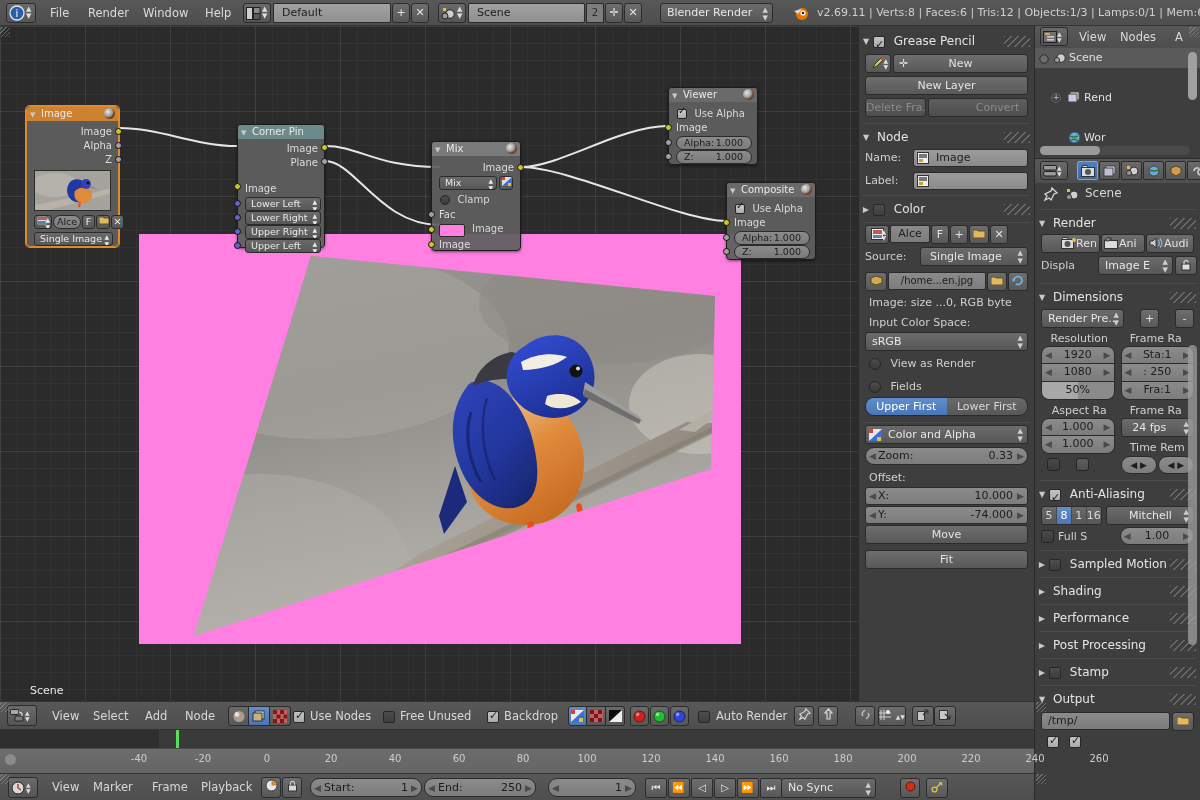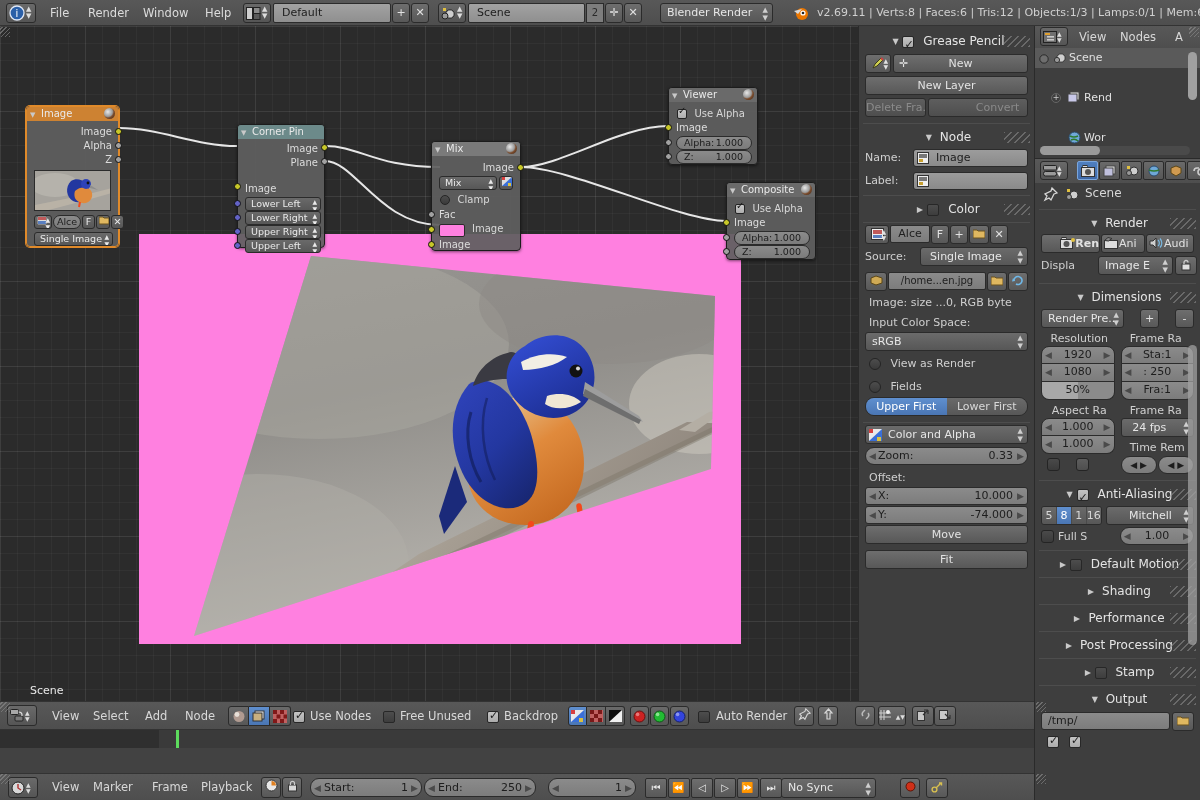--- a/index.html
+++ b/index.html
@@ -118,21 +118,21 @@
   }
   .nbtn .ud { position:absolute; right:3px; top:0; font-size:6px; line-height:7px; }
   .backdrop { position:absolute; background:#ff80e0; }
   .scenelabel { position:absolute; font-size:11px; color:#e8e8e8; }
 
   
   .npanel {
     position:absolute; left:858px; top:26px; width:176px; height:675px;
     background:#3e3e3e; border-left:1px solid #2a2a2a; overflow:hidden;
   }
-  .panelhdr { position:relative; height:22px; line-height:22px; font-size:12px; color:#e4e4e4; padding-left:4px;text-align:center; }
+  .panelhdr { position:relative; height:22px; line-height:22px; font-size:12px; color:#e4e4e4; padding-left:4px; }
   .panelhdr .hdrstripe { top:6px; }
   .sep { height:1px; background:#4d4d4d; margin:2px 4px; }
   .lbl { font-size:11px; color:#cfcfcf; }
 
   
   .outliner {
     position:absolute; left:1034px; top:26px; width:166px; height:132px;
     background:#3e3e3e; border-left:1px solid #2a2a2a; overflow:hidden;
   }
   .othdr { height:22px; background:linear-gradient(#585858,#4e4e4e); position:relative; }
@@ -791,21 +791,21 @@
       <span style="position:absolute;left:50px;top:3px;font-size:12px;">Scene</span>
     </div>
     <div class="sep"></div>
 
     <div class="panelhdr">
       <span class="tri">▼</span>
       <span style="margin-left:4px;">Render</span>
       <span class="hdrstripe"></span>
     </div>
     <div style="display:flex;gap:1px;margin:0 6px;">
-      <div class="btn" style="flex:1;text-align:right;padding-left:17px;font-weight:bold;">
+      <div class="btn" style="flex:1;text-align:center;padding-left:17px;">
         <svg width="15" height="12" viewBox="0 0 15 12" style="vertical-align:-2px;">
             <rect x="0.5" y="2.5" width="12" height="9" fill="#dcdcdc" stroke="#333"></rect>
             <circle cx="6.5" cy="7" r="3" fill="#555"></circle>
             <rect x="2" y="0.5" width="4" height="2" fill="#dcdcdc" stroke="#333"></rect>
             <circle cx="13" cy="3" r="2" fill="#e0c040"></circle>
           </svg><span>Ren</span>
       </div>
       <div class="btn" style="flex:1;text-align:left;padding-left:2px;">
         <svg width="15" height="12" viewBox="0 0 15 12" style="vertical-align:-2px;">
             <rect x="0.5" y="3.5" width="13" height="8" fill="#dcdcdc" stroke="#333"></rect>
@@ -929,21 +929,21 @@
       <span class="lbl" style="flex:0.8;">Full S</span>
       <div class="field" style="flex:1;text-align:center;padding:0;">
         <span class="arL">◀</span><span>1.00</span><span class="arR">▶</span>
       </div>
     </div>
     <div class="sep" style="margin-top:5px;"></div>
 
     <div class="panelhdr">
       <span class="tri" style="transform:rotate(-90deg);display:inline-block;">▼</span>
       <span class="chk"></span>
-      <span style="margin-left:5px;">Default Motion</span>
+      <span style="margin-left:5px;">Sampled Motion</span>
       <span class="hdrstripe"></span>
     </div>
     <div class="sep"></div>
     <div class="panelhdr">
       <span class="tri" style="transform:rotate(-90deg);display:inline-block;">▼</span>
       <span style="margin-left:4px;">Shading</span>
       <span class="hdrstripe"></span>
     </div>
     <div class="sep"></div>
     <div class="panelhdr">
@@ -1115,20 +1115,39 @@
           <path d="M6 5 L11 10 M11 10 h-4 M11 10 v-4" stroke="#333" stroke-width="1.2" fill="none"></path>
         </svg>
     </div>
   </div>
 
   <div class="timeline">
     <div style="position:absolute;left:0;top:0;width:1034px;height:18px;background:#3a3a3a;">
       <div style="position:absolute;left:0;top:0;width:159px;height:18px;background:#2f2f2f;"></div>
       <div class="playfrm" style="left:176px;"></div>
     </div>
+    <div style="position:absolute;left:0;top:18px;width:1034px;height:26px;background:linear-gradient(#6d6d6d,#646464);border-top:1px solid #4a4a4a;">
+      <div style="position:absolute;left:5px;top:5px;width:11px;height:11px;border-radius:50%;background:#8b8b8b;"></div>
+      <div class="tick" style="left:139px;top:4px;">-40</div>
+      <div class="tick" style="left:203px;top:4px;">-20</div>
+      <div class="tick" style="left:267px;top:4px;">0</div>
+      <div class="tick" style="left:331px;top:4px;">20</div>
+      <div class="tick" style="left:395px;top:4px;">40</div>
+      <div class="tick" style="left:459px;top:4px;">60</div>
+      <div class="tick" style="left:523px;top:4px;">80</div>
+      <div class="tick" style="left:587px;top:4px;">100</div>
+      <div class="tick" style="left:651px;top:4px;">120</div>
+      <div class="tick" style="left:715px;top:4px;">140</div>
+      <div class="tick" style="left:779px;top:4px;">160</div>
+      <div class="tick" style="left:843px;top:4px;">180</div>
+      <div class="tick" style="left:907px;top:4px;">200</div>
+      <div class="tick" style="left:971px;top:4px;">220</div>
+      <div class="tick" style="left:1035px;top:4px;">240</div>
+      <div class="tick" style="left:1099px;top:4px;">260</div>
+    </div>
   </div>
 
   <div class="tlfooter">
     <div class="ed-icon" style="position:absolute;left:8px;top:3px;width:30px;height:21px;">
       <svg width="15" height="14" viewBox="0 0 15 14">
           <circle cx="7" cy="7" r="6" fill="#d8d8d8" stroke="#222"></circle>
           <path d="M7 3 v4 l3 2" stroke="#b03030" stroke-width="1.4" fill="none"></path>
         </svg>
       <span style="font-size:6px;line-height:6px;color:#ddd;">▲<br>▼</span>
     </div>

